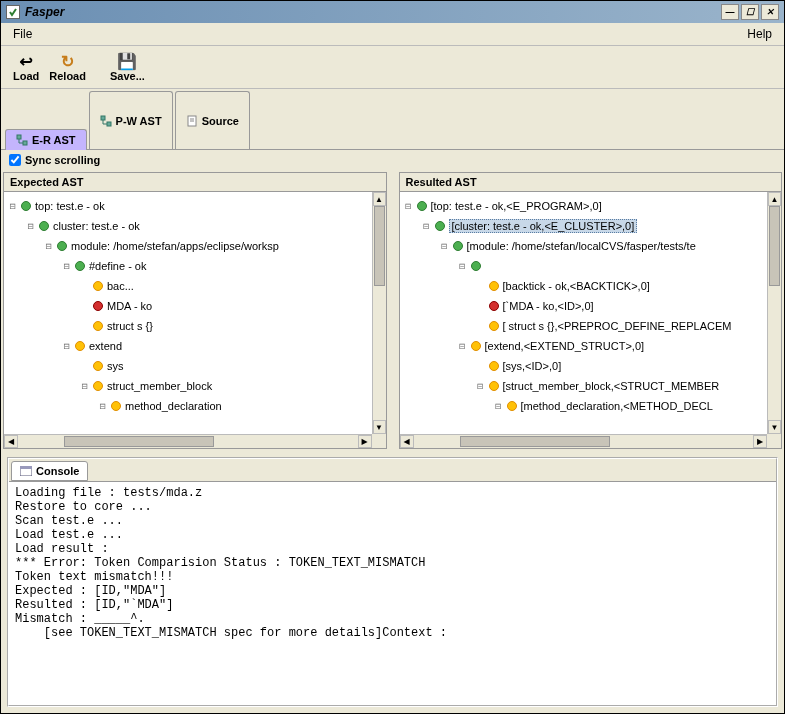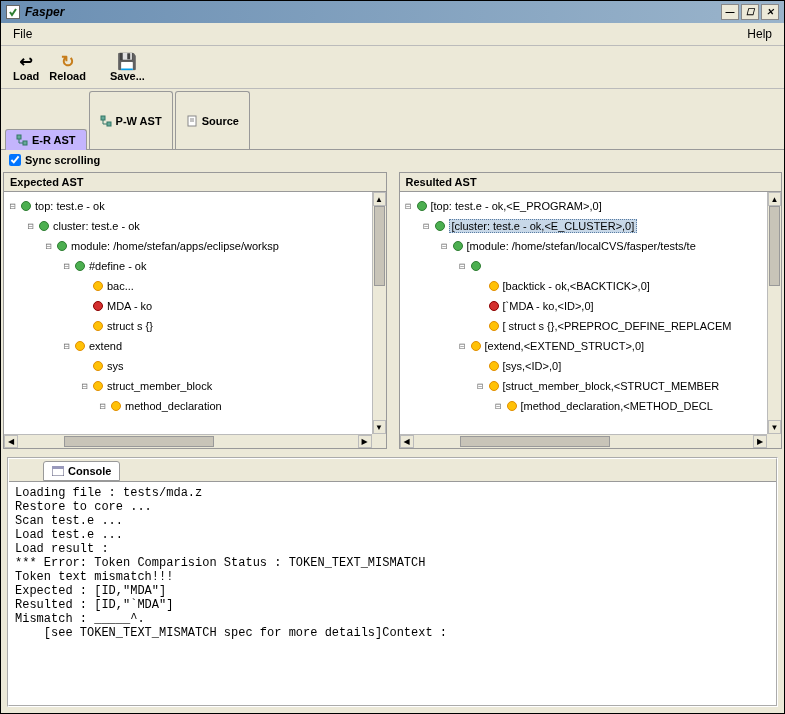--- a/index.html
+++ b/index.html
@@ -41,21 +41,21 @@
 .vscroll .arrow.up { top: 0; }
 .vscroll .arrow.down { bottom: 0; }
 .hscroll { position: absolute; left: 0; right: 14px; bottom: 0; height: 14px; background: #ece9d8; border-top: 1px solid #bbb; }
 .hscroll .thumb { position: absolute; top: 1px; bottom: 1px; left: 60px; width: 150px; background: #c8c4b8; border: 1px solid #999; }
 .hscroll .arrow { position: absolute; top: 0; bottom: 0; width: 14px; background: #ece9d8; text-align: center; font-size: 8px; line-height: 12px; border: 1px solid #bbb; }
 .hscroll .arrow.left { left: 0; }
 .hscroll .arrow.right { right: 0; }
 .corner { position: absolute; right: 0; bottom: 0; width: 14px; height: 14px; background: #ece9d8; }
 .console-area { border: 2px groove #fff; margin: 6px; background: #fff; display: flex; flex-direction: column; height: 250px; }
 .console-tab-row { display: flex; padding: 2px 2px 0 2px; background: #ece9d8; }
-.console-tab { padding: 3px 8px; background: #fff; border: 1px solid #999; border-radius: 3px 3px 0 0; font-weight: bold; font-size: 11px; display: flex; align-items: center; gap: 4px; margin-left: 32px; }
+.console-tab { padding: 3px 8px; background: #fff; border: 1px solid #999; border-radius: 3px 3px 0 0; font-weight: bold; font-size: 11px; display: flex; align-items: center; gap: 4px; }
 .console-body { flex: 1; padding: 4px 6px; font-family: "Courier New", monospace; font-size: 12px; white-space: pre; overflow: hidden; border-top: 1px solid #999; }
 input[type=checkbox] { width: 12px; height: 12px; }
 svg { display: block; }
 </style>
 </head>
 <body>
 
 <div class="window">
   <div class="titlebar">
     <span class="icon-app">

